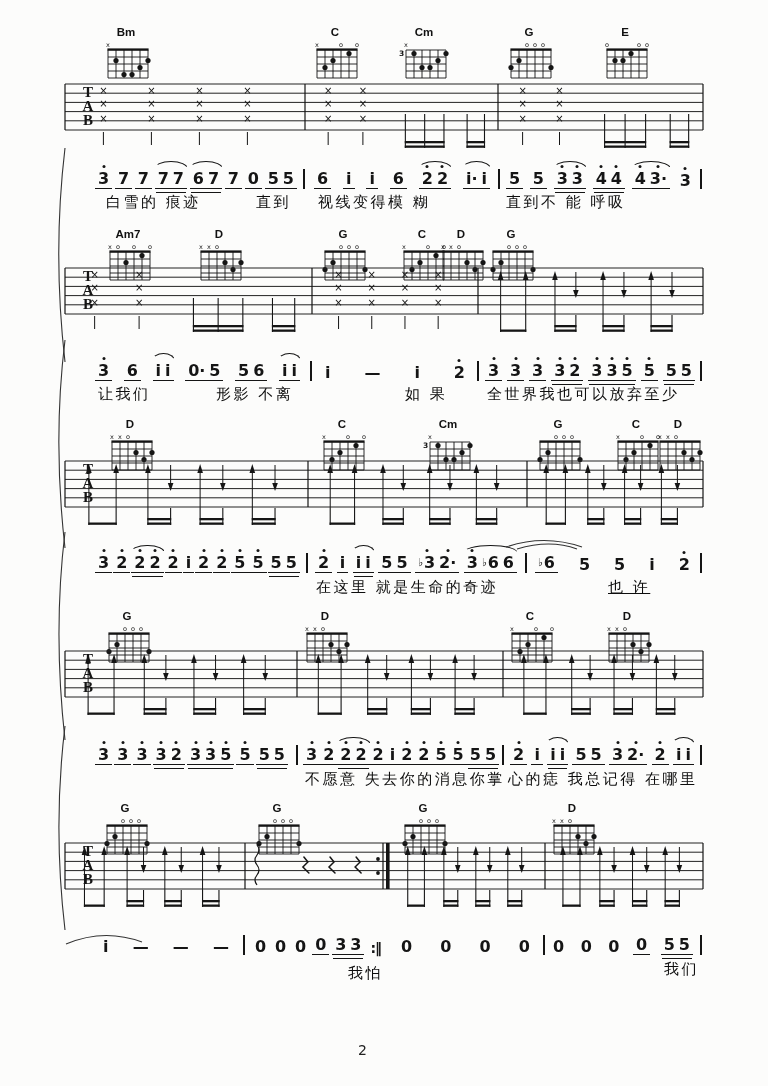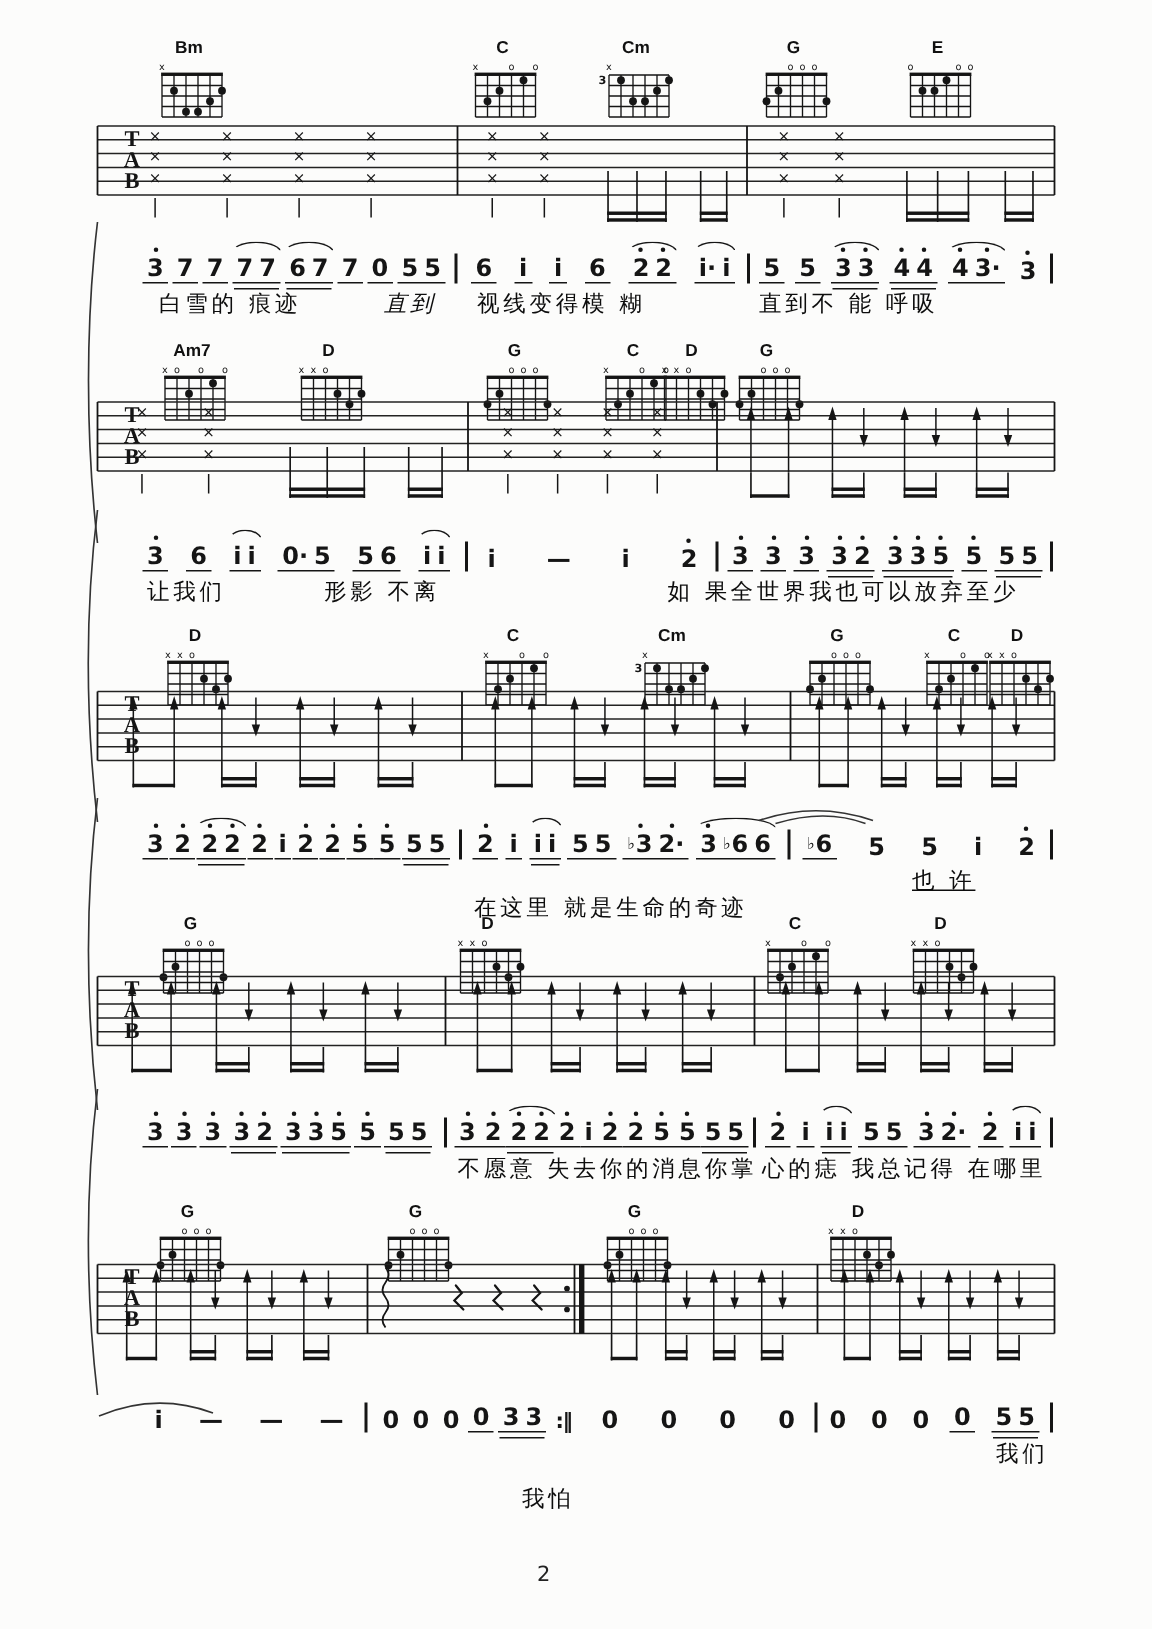--- a/index.html
+++ b/index.html
@@ -279,21 +279,21 @@
         <span class="nt hi">3·</span>
       </div>
       <div class="grp">
         <span class="nt hi">3</span>
       </div>
     </div>
     <div class="bar" style="left: 303px; top: 169px;"></div>
     <div class="bar" style="left: 498px; top: 169px;"></div>
     <div class="bar" style="left: 700px; top: 169px;"></div>
     <div class="lyr" style="left: 106px; top: 193px;">白雪的 痕迹</div>
-    <div class="lyr" style="left: 256px; top: 193px; font-style: italic;">直到</div>
+    <div class="lyr" style="left: 256px; top: 193px;">直到</div>
     <div class="lyr" style="left: 318px; top: 193px;">视线变得模 糊</div>
     <div class="lyr" style="left: 506px; top: 193px;">直到不 能 呼吸</div>
     <div class="chord" style="left: 102px; top: 228px;">
       <div class="nm">Am7</div>
       <svg width="52" height="46" style="position:static;display:block">
         <rect x="7.4" y="10.4" width="41.2" height="2.2" fill="#151515"></rect>
         <line x1="8" y1="12" x2="48" y2="12" stroke="#151515" stroke-width="0.9"></line>
         <line x1="8" y1="19" x2="48" y2="19" stroke="#151515" stroke-width="0.9"></line>
         <line x1="8" y1="26" x2="48" y2="26" stroke="#151515" stroke-width="0.9"></line>
         <line x1="8" y1="33" x2="48" y2="33" stroke="#151515" stroke-width="0.9"></line>
@@ -569,21 +569,21 @@
       <div class="grp u2">
         <span class="nt">5</span>
         <span class="nt">5</span>
       </div>
     </div>
     <div class="bar" style="left: 310px; top: 361px;"></div>
     <div class="bar" style="left: 477px; top: 361px;"></div>
     <div class="bar" style="left: 700px; top: 361px;"></div>
     <div class="lyr" style="left: 98px; top: 385px;">让我们</div>
     <div class="lyr" style="left: 216px; top: 385px;">形影 不离</div>
-    <div class="lyr" style="left: 405px; top: 385px; margin-left: 40px;">如 果</div>
+    <div class="lyr" style="left: 405px; top: 385px;">如 果</div>
     <div class="lyr" style="left: 487px; top: 385px;">全世界我也可以放弃至少</div>
     <div class="chord" style="left: 104px; top: 418px;">
       <div class="nm">D</div>
       <svg width="52" height="46" style="position:static;display:block">
         <rect x="7.4" y="10.4" width="41.2" height="2.2" fill="#151515"></rect>
         <line x1="8" y1="12" x2="48" y2="12" stroke="#151515" stroke-width="0.9"></line>
         <line x1="8" y1="19" x2="48" y2="19" stroke="#151515" stroke-width="0.9"></line>
         <line x1="8" y1="26" x2="48" y2="26" stroke="#151515" stroke-width="0.9"></line>
         <line x1="8" y1="33" x2="48" y2="33" stroke="#151515" stroke-width="0.9"></line>
         <line x1="8" y1="40" x2="48" y2="40" stroke="#151515" stroke-width="0.9"></line>
@@ -896,21 +896,21 @@
       <div class="grp">
         <span class="nt">i</span>
       </div>
       <div class="grp">
         <span class="nt hi">2</span>
       </div>
     </div>
     <div class="bar" style="left: 306px; top: 553px;"></div>
     <div class="bar" style="left: 525px; top: 553px;"></div>
     <div class="bar" style="left: 700px; top: 553px;"></div>
-    <div class="lyr" style="left: 316px; top: 596px;">在这里 就是生命的奇迹</div>
+    <div class="lyr" style="left: 316px; top: 578px;">在这里 就是生命的奇迹</div>
     <div class="lyr" style="left: 608px; top: 578px; text-decoration: underline;">也 许</div>
     <div class="chord" style="left: 101px; top: 610px;">
       <div class="nm">G</div>
       <svg width="52" height="46" style="position:static;display:block">
         <rect x="7.4" y="10.4" width="41.2" height="2.2" fill="#151515"></rect>
         <line x1="8" y1="12" x2="48" y2="12" stroke="#151515" stroke-width="0.9"></line>
         <line x1="8" y1="19" x2="48" y2="19" stroke="#151515" stroke-width="0.9"></line>
         <line x1="8" y1="26" x2="48" y2="26" stroke="#151515" stroke-width="0.9"></line>
         <line x1="8" y1="33" x2="48" y2="33" stroke="#151515" stroke-width="0.9"></line>
         <line x1="8" y1="40" x2="48" y2="40" stroke="#151515" stroke-width="0.9"></line>
@@ -1469,21 +1469,21 @@
         <span class="nt">0</span>
       </div>
       <div class="grp u2">
         <span class="nt">5</span>
         <span class="nt">5</span>
       </div>
     </div>
     <div class="bar" style="left: 243px; top: 935px;"></div>
     <div class="bar" style="left: 543px; top: 935px;"></div>
     <div class="bar" style="left: 700px; top: 935px;"></div>
-    <div class="lyr" style="left: 348px; top: 990px;">我怕</div>
+    <div class="lyr" style="left: 348px; top: 964px;">我怕</div>
     <div class="lyr" style="left: 664px; top: 960px;">我们</div>
     <svg width="768" height="1086" style="top:0;pointer-events:none">
       <path d="M65,148 C57,215 57,292 65,362" stroke="#333" stroke-width="1.1" fill="none"></path>
       <path d="M65,340 C57,405 57,478 65,548" stroke="#333" stroke-width="1.1" fill="none"></path>
       <path d="M65,532 C57,598 57,668 65,740" stroke="#333" stroke-width="1.1" fill="none"></path>
       <path d="M65,726 C57,792 57,862 65,930" stroke="#333" stroke-width="1.1" fill="none"></path>
       <path d="M66,944 Q104,928 142,942" stroke="#333" stroke-width="1.1" fill="none"></path>
       <path d="M506,547 Q544,534 582,547" stroke="#333" stroke-width="1.1" fill="none"></path>
       <path d="M517,549 Q550,539 577,549" stroke="#333" stroke-width="1.1" fill="none"></path>
     </svg>

